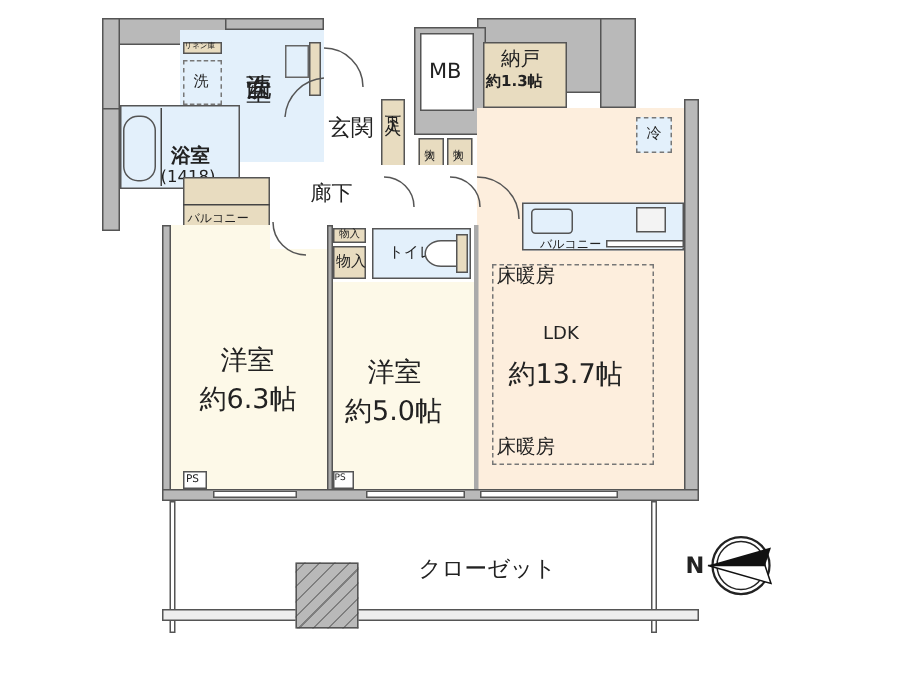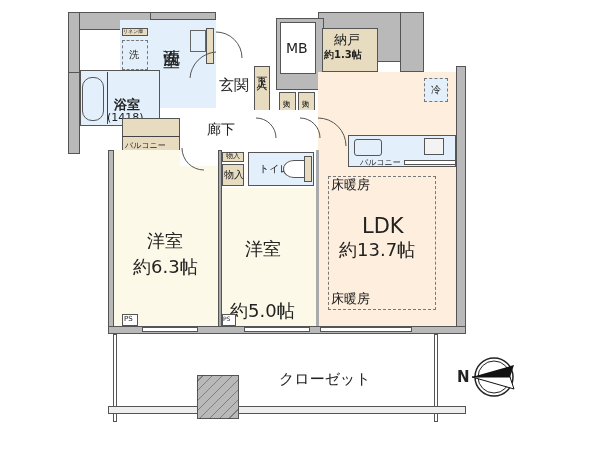--- a/index.html
+++ b/index.html
@@ -79,21 +79,21 @@
 <div class="lbl" style="left:431px;top:85px;font-size:10px;">冷</div>
 
 <div class="abs room-blue" style="left:348px;top:135px;width:108px;height:32px;border:1px solid #555;"></div>
 <div class="abs" style="left:354px;top:139px;width:28px;height:17px;border:1.2px solid #555;border-radius:3px;background:#e3f0fb;"></div>
 <div class="abs" style="left:424px;top:138px;width:20px;height:17px;border:1.2px solid #555;background:#f3f3f3;"></div>
 <div class="lbl" style="left:360px;top:159px;font-size:8px;">バルコニー</div>
 <div class="thinline" style="left:404px;top:160px;width:50px;height:3px;background:#fff;border:1px solid #555;"></div>
 
 <div class="dashed" style="left:328px;top:176px;width:108px;height:134px;"></div>
 <div class="lbl" style="left:331px;top:178px;font-size:13px;">床暖房</div>
-<div class="lbl" style="left:362px;top:216px;font-size:21px;">LDK</div>
+<div class="lbl" style="left:362px;top:216px;font-size:12px;">LDK</div>
 <div class="lbl" style="left:339px;top:241px;font-size:18px;">約13.7帖</div>
 <div class="lbl" style="left:331px;top:292px;font-size:13px;">床暖房</div>
 
 <div class="abs room-tan" style="left:222px;top:152px;width:22px;height:10px;"></div>
 <div class="lbl" style="left:226px;top:153px;font-size:7px;">物入</div>
 <div class="abs room-tan" style="left:222px;top:164px;width:22px;height:22px;"></div>
 <div class="lbl" style="left:224px;top:170px;font-size:10px;">物入</div>
 <div class="abs room-blue" style="left:248px;top:152px;width:66px;height:34px;border:1px solid #555;"></div>
 <div class="lbl" style="left:259px;top:164px;font-size:10px;">トイレ</div>
 <div class="abs" style="left:283px;top:160px;width:22px;height:18px;border:1.2px solid #555;border-radius:50% 0 0 50%;background:#fff;"></div>
@@ -103,21 +103,21 @@
 <div class="abs room-cream" style="left:114px;top:150px;width:66px;height:20px;"></div>
 <div class="lbl" style="left:147px;top:232px;font-size:18px;">洋室</div>
 <div class="lbl" style="left:133px;top:258px;font-size:18px;">約6.3帖</div>
 <div class="abs room-white" style="left:122px;top:314px;width:16px;height:12px;border:1px solid #555;"></div>
 <div class="lbl" style="left:124px;top:316px;font-size:7px;">PS</div>
 
 <div class="thinline" style="left:218px;top:150px;width:4px;height:180px;background:#aaa;border:1px solid #555;box-sizing:border-box;"></div>
 
 <div class="abs room-cream" style="left:222px;top:188px;width:96px;height:140px;"></div>
 <div class="lbl" style="left:245px;top:240px;font-size:18px;">洋室</div>
-<div class="lbl" style="left:230px;top:266px;font-size:18px;margin-top:36px;">約5.0帖</div>
+<div class="lbl" style="left:230px;top:266px;font-size:18px;">約5.0帖</div>
 <div class="abs room-white" style="left:222px;top:314px;width:14px;height:12px;border:1px solid #555;"></div>
 <div class="lbl" style="left:223px;top:316px;font-size:6px;">PS</div>
 
 <div class="thinline" style="left:316px;top:150px;width:3px;height:180px;background:#aaa;"></div>
 
 <div class="abs wall" style="left:108px;top:326px;width:358px;height:8px;"></div>
 <div class="abs" style="left:142px;top:327px;width:56px;height:5px;background:#fff;border:1px solid #555;"></div>
 <div class="abs" style="left:244px;top:327px;width:66px;height:5px;background:#fff;border:1px solid #555;"></div>
 <div class="abs" style="left:320px;top:327px;width:92px;height:5px;background:#fff;border:1px solid #555;"></div>
 

